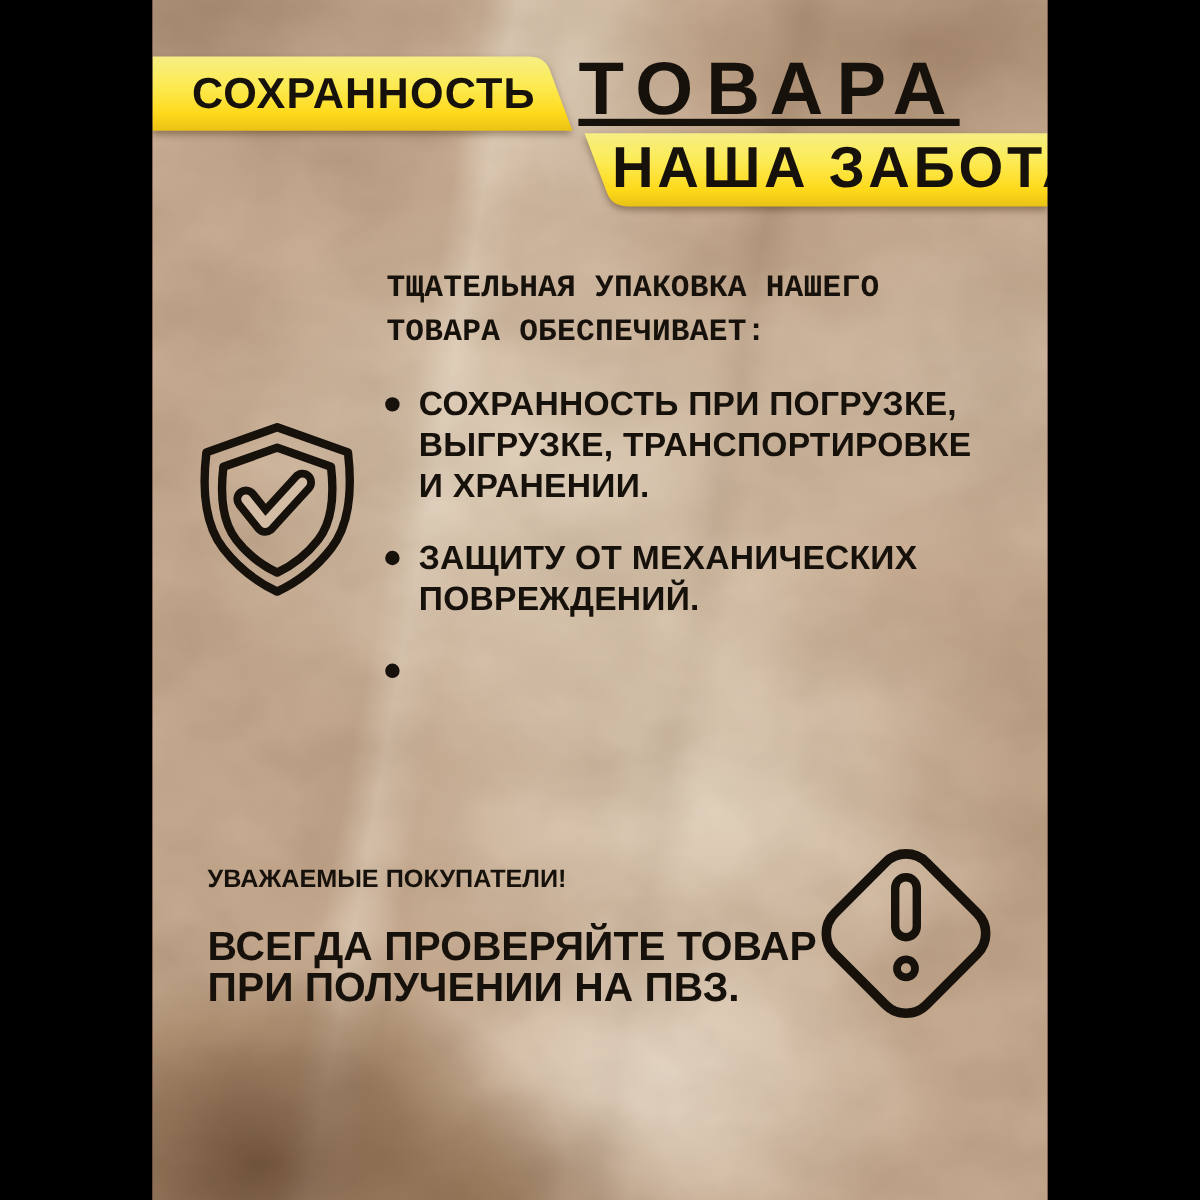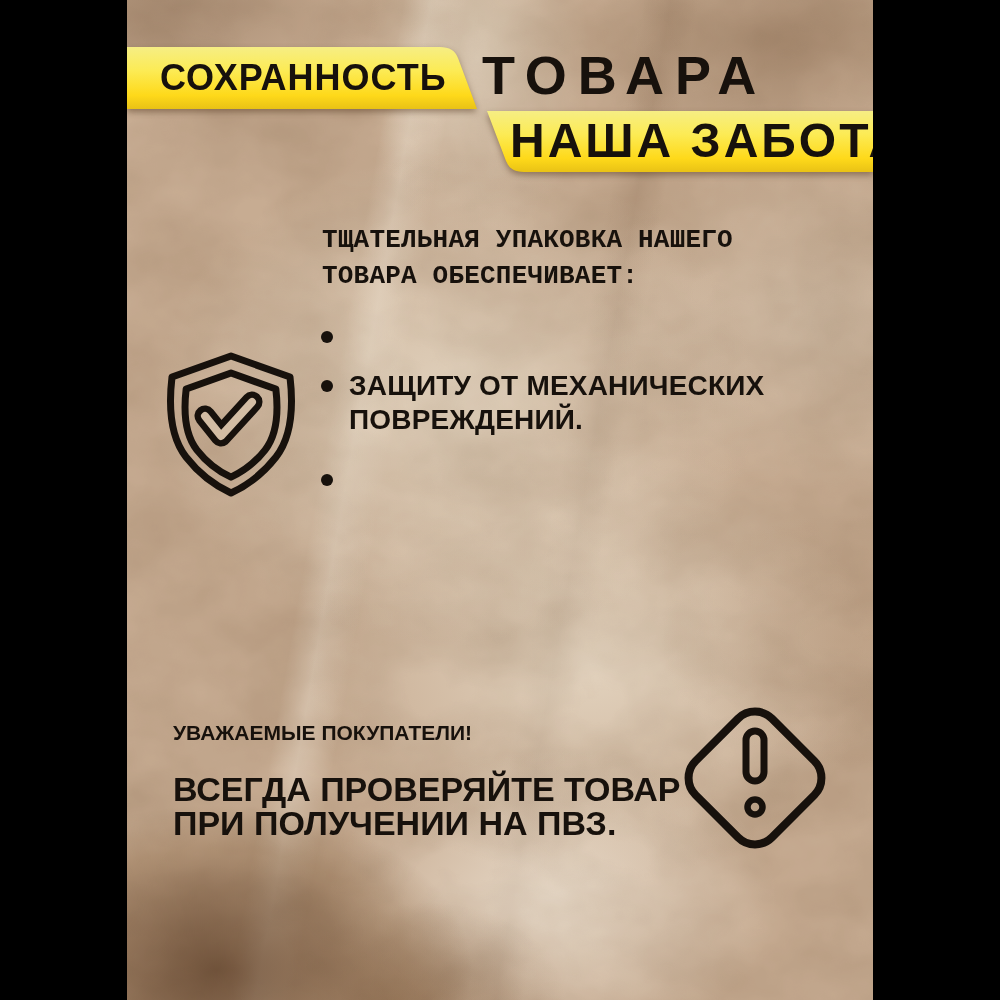--- a/index.html
+++ b/index.html
@@ -23,21 +23,21 @@
       radial-gradient(ellipse 280px 170px at 88% 4%, rgba(148,117,90,.55), rgba(148,117,90,0) 70%),
       radial-gradient(ellipse 300px 120px at 6% 1%, rgba(140,110,85,.50), rgba(140,110,85,0) 70%),
       radial-gradient(ellipse 320px 240px at 92% 32%, rgba(214,198,178,.55), rgba(214,198,178,0) 70%),
       linear-gradient(100deg, rgba(0,0,0,0) 30%, rgba(246,237,223,.35) 33%, rgba(0,0,0,0) 37%, rgba(0,0,0,0) 56%, rgba(148,118,92,.25) 59%, rgba(0,0,0,0) 62%),
       #c7ac92;
   }
   .noise{position:absolute;left:0;top:0;mix-blend-mode:multiply;opacity:.28;}
   .ribbon{position:absolute;left:0;top:0;filter:drop-shadow(0 3px 3px rgba(70,45,20,.45));}
   .txt{position:absolute;color:#17110c;font-weight:700;white-space:pre-line;}
   .ribbon-label-left{left:160px;top:60px;font-size:36px;line-height:36px;letter-spacing:1px;}
-  .big-title{left:482px;top:42px;font-size:54px;line-height:66px;letter-spacing:11px;font-weight:700;}
+  .big-title{left:482px;top:42px;font-size:62px;line-height:66px;letter-spacing:11px;font-weight:700;text-decoration:underline;}
   .ribbon-label-right{left:510px;top:116px;font-size:48px;line-height:50px;letter-spacing:3px;}
   .intro{left:322px;top:222px;font-size:26px;line-height:36px;letter-spacing:.2px;font-family:Liberation Mono, monospace;}
   .bullets{position:absolute;left:321px;top:320px;width:520px;}
   .bullet{display:flex;align-items:flex-start;margin-bottom:26px;}
   .dot{flex:0 0 12px;width:12px;height:12px;border-radius:50%;background:#17110c;margin-top:11px;margin-right:16px;}
   .bullet-text{color:#17110c;font-weight:700;font-size:28px;line-height:34px;letter-spacing:.2px;white-space:pre-line;}
   .footer-heading{left:173px;top:716px;font-size:21px;line-height:34px;}
   .footer-body{left:173px;top:772px;font-size:34px;line-height:34px;}
   .icon{position:absolute;}
 </style>
@@ -72,20 +72,23 @@
   <div class="txt ribbon-label-left">СОХРАННОСТЬ</div>
   <div class="txt big-title">ТОВАРА</div>
   <div class="txt ribbon-label-right">НАША ЗАБОТА</div>
 
   <div class="txt intro">ТЩАТЕЛЬНАЯ УПАКОВКА НАШЕГО
 ТОВАРА ОБЕСПЕЧИВАЕТ:</div>
 
   <div class="bullets">
     <div class="bullet">
       <span class="dot"></span>
+      <span class="bullet-text">СОХРАННОСТЬ ПРИ ПОГРУЗКЕ,
+ВЫГРУЗКЕ, ТРАНСПОРТИРОВКЕ
+И ХРАНЕНИИ.</span>
     </div>
     <div class="bullet">
       <span class="dot"></span>
       <span class="bullet-text">ЗАЩИТУ ОТ МЕХАНИЧЕСКИХ
 ПОВРЕЖДЕНИЙ.</span>
     </div>
     <div class="bullet">
       <span class="dot"></span>
     </div>
   </div>

